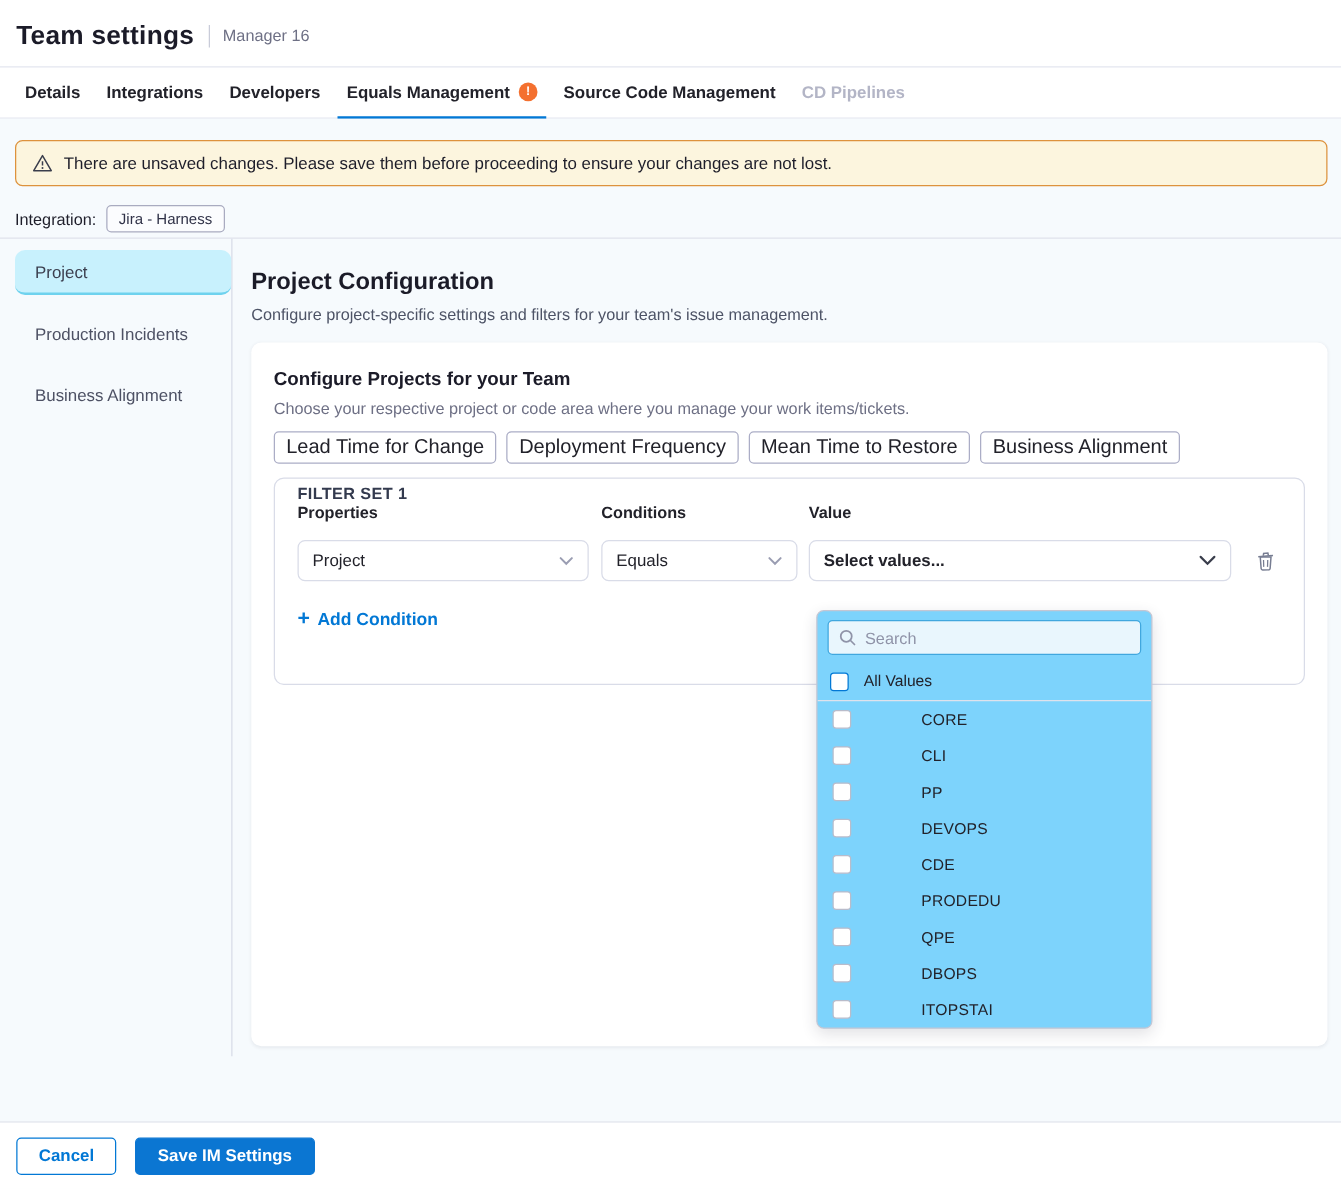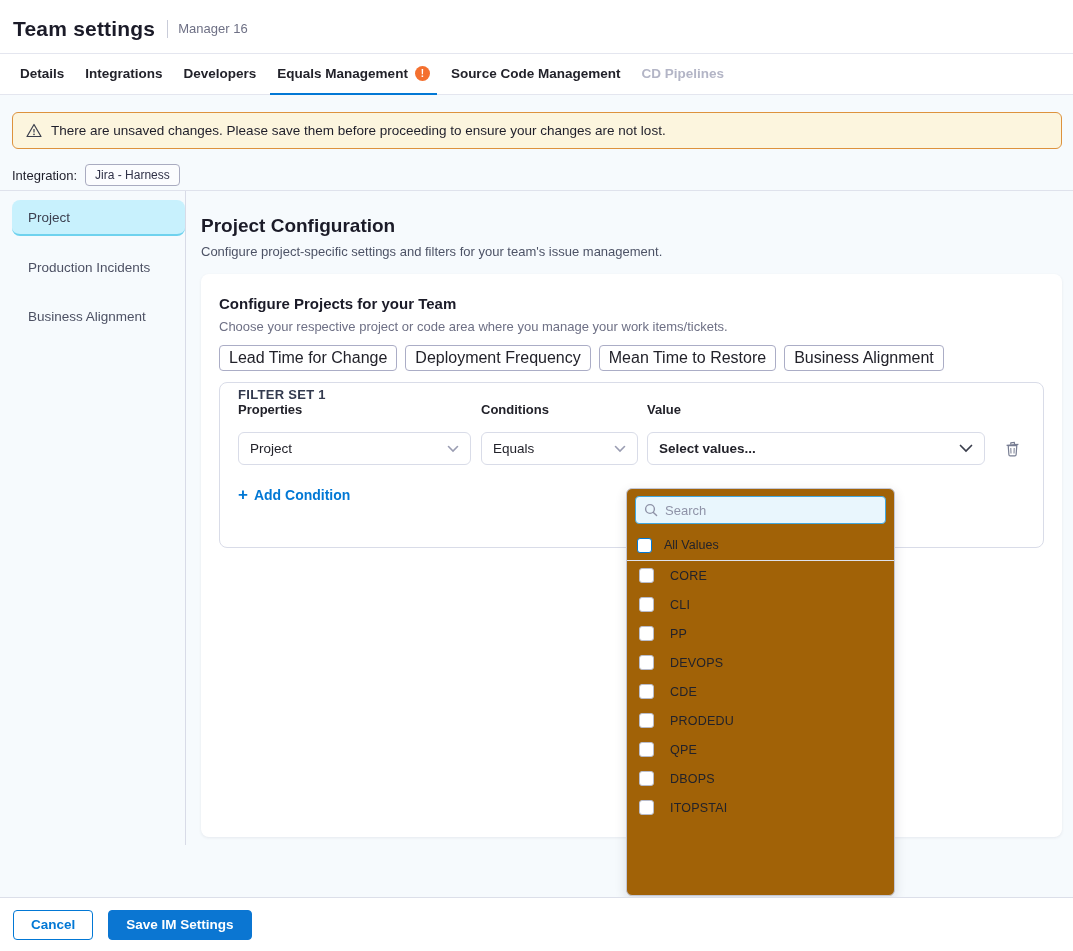--- a/index.html
+++ b/index.html
@@ -55,31 +55,31 @@
   .select { height:33px; border:1px solid #d9dce8; border-radius:6px; background:#fff; display:flex; align-items:center; justify-content:space-between; padding:0 11px; font-size:13.5px; color:#22222a; cursor:pointer; }
   .sel-prop { width:233px; margin-right:10px; }
   .sel-cond { width:157px; margin-right:9px; }
   .sel-val  { width:338px; margin-right:18px; font-weight:700; }
   .chev svg { display:block; }
   .trash-btn { background:none; border:none; cursor:pointer; padding:2px; }
   .add-cond { margin-top:21px; display:inline-flex; align-items:center; gap:6px; font-size:14px; font-weight:700; color:#0278d5; cursor:pointer; background:none; border:none; font-family:inherit; }
   .plus { font-size:17px; font-weight:700; line-height:1; }
 
   
-  .dropdown { position:absolute; left:626px; top:393px; width:269px; height:408px; background:#a16207; border:1px solid #c3c6d4; border-radius:6px; box-shadow:0 4px 12px rgba(40,41,61,.14); overflow:hidden; z-index:20; }
+  .dropdown { position:absolute; left:653px; top:393px; width:269px; height:335px; background:#7dd3fc; border:1px solid #c3c6d4; border-radius:6px; box-shadow:0 4px 12px rgba(40,41,61,.14); overflow:hidden; z-index:20; }
   .dd-search-wrap { padding:7px 8px 6px 8px; }
   .dd-search { display:flex; align-items:center; gap:7px; height:28px; background:#e9f6fd; border:1.5px solid #41a7de; border-radius:4px; padding:0 8px; }
   .dd-search input { border:none; outline:none; background:transparent; font-size:13px; color:#22222a; width:100%; font-family:inherit; }
   .dd-search input::placeholder { color:#8f93a8; }
   .dd-allrow { display:flex; align-items:center; height:30px; padding:0 10px; cursor:pointer; }
   .dd-sep { border-bottom:1px solid #dfe2ec; }
   .cb { width:15px; height:15px; border:1.5px solid #b9bccb; border-radius:3px; background:#fff; flex:0 0 15px; cursor:pointer; }
   .cb.blue { border-color:#0278d5; }
   .dd-all-label { font-size:12.5px; color:#22222a; margin-left:12px; }
-  .dd-opt { display:flex; align-items:center; height:29px; padding:0 10px 0 12px; cursor:pointer; }
+  .dd-opt { display:flex; align-items:center; height:29px; padding:0 10px 0 12px; cursor:pointer;gap:40px; }
   .dd-opt-label { font-size:12.5px; color:#22222a; margin-left:16px; letter-spacing:.2px; }
 
   
   .footer { height:54px; border-top:1px solid #dcdfe9; background:#fff; display:flex; align-items:center; padding-left:13px; gap:15px; }
   .btn { font-family:inherit; font-size:13.5px; font-weight:700; border-radius:4px; height:30px; padding:0 17px; cursor:pointer; }
   .btn-cancel { background:#fff; color:#0278d5; border:1px solid #0278d5; }
   .btn-save { background:#0b76d2; color:#fff; border:1px solid #0b76d2; }
 </style>
 </head>
 <body>

